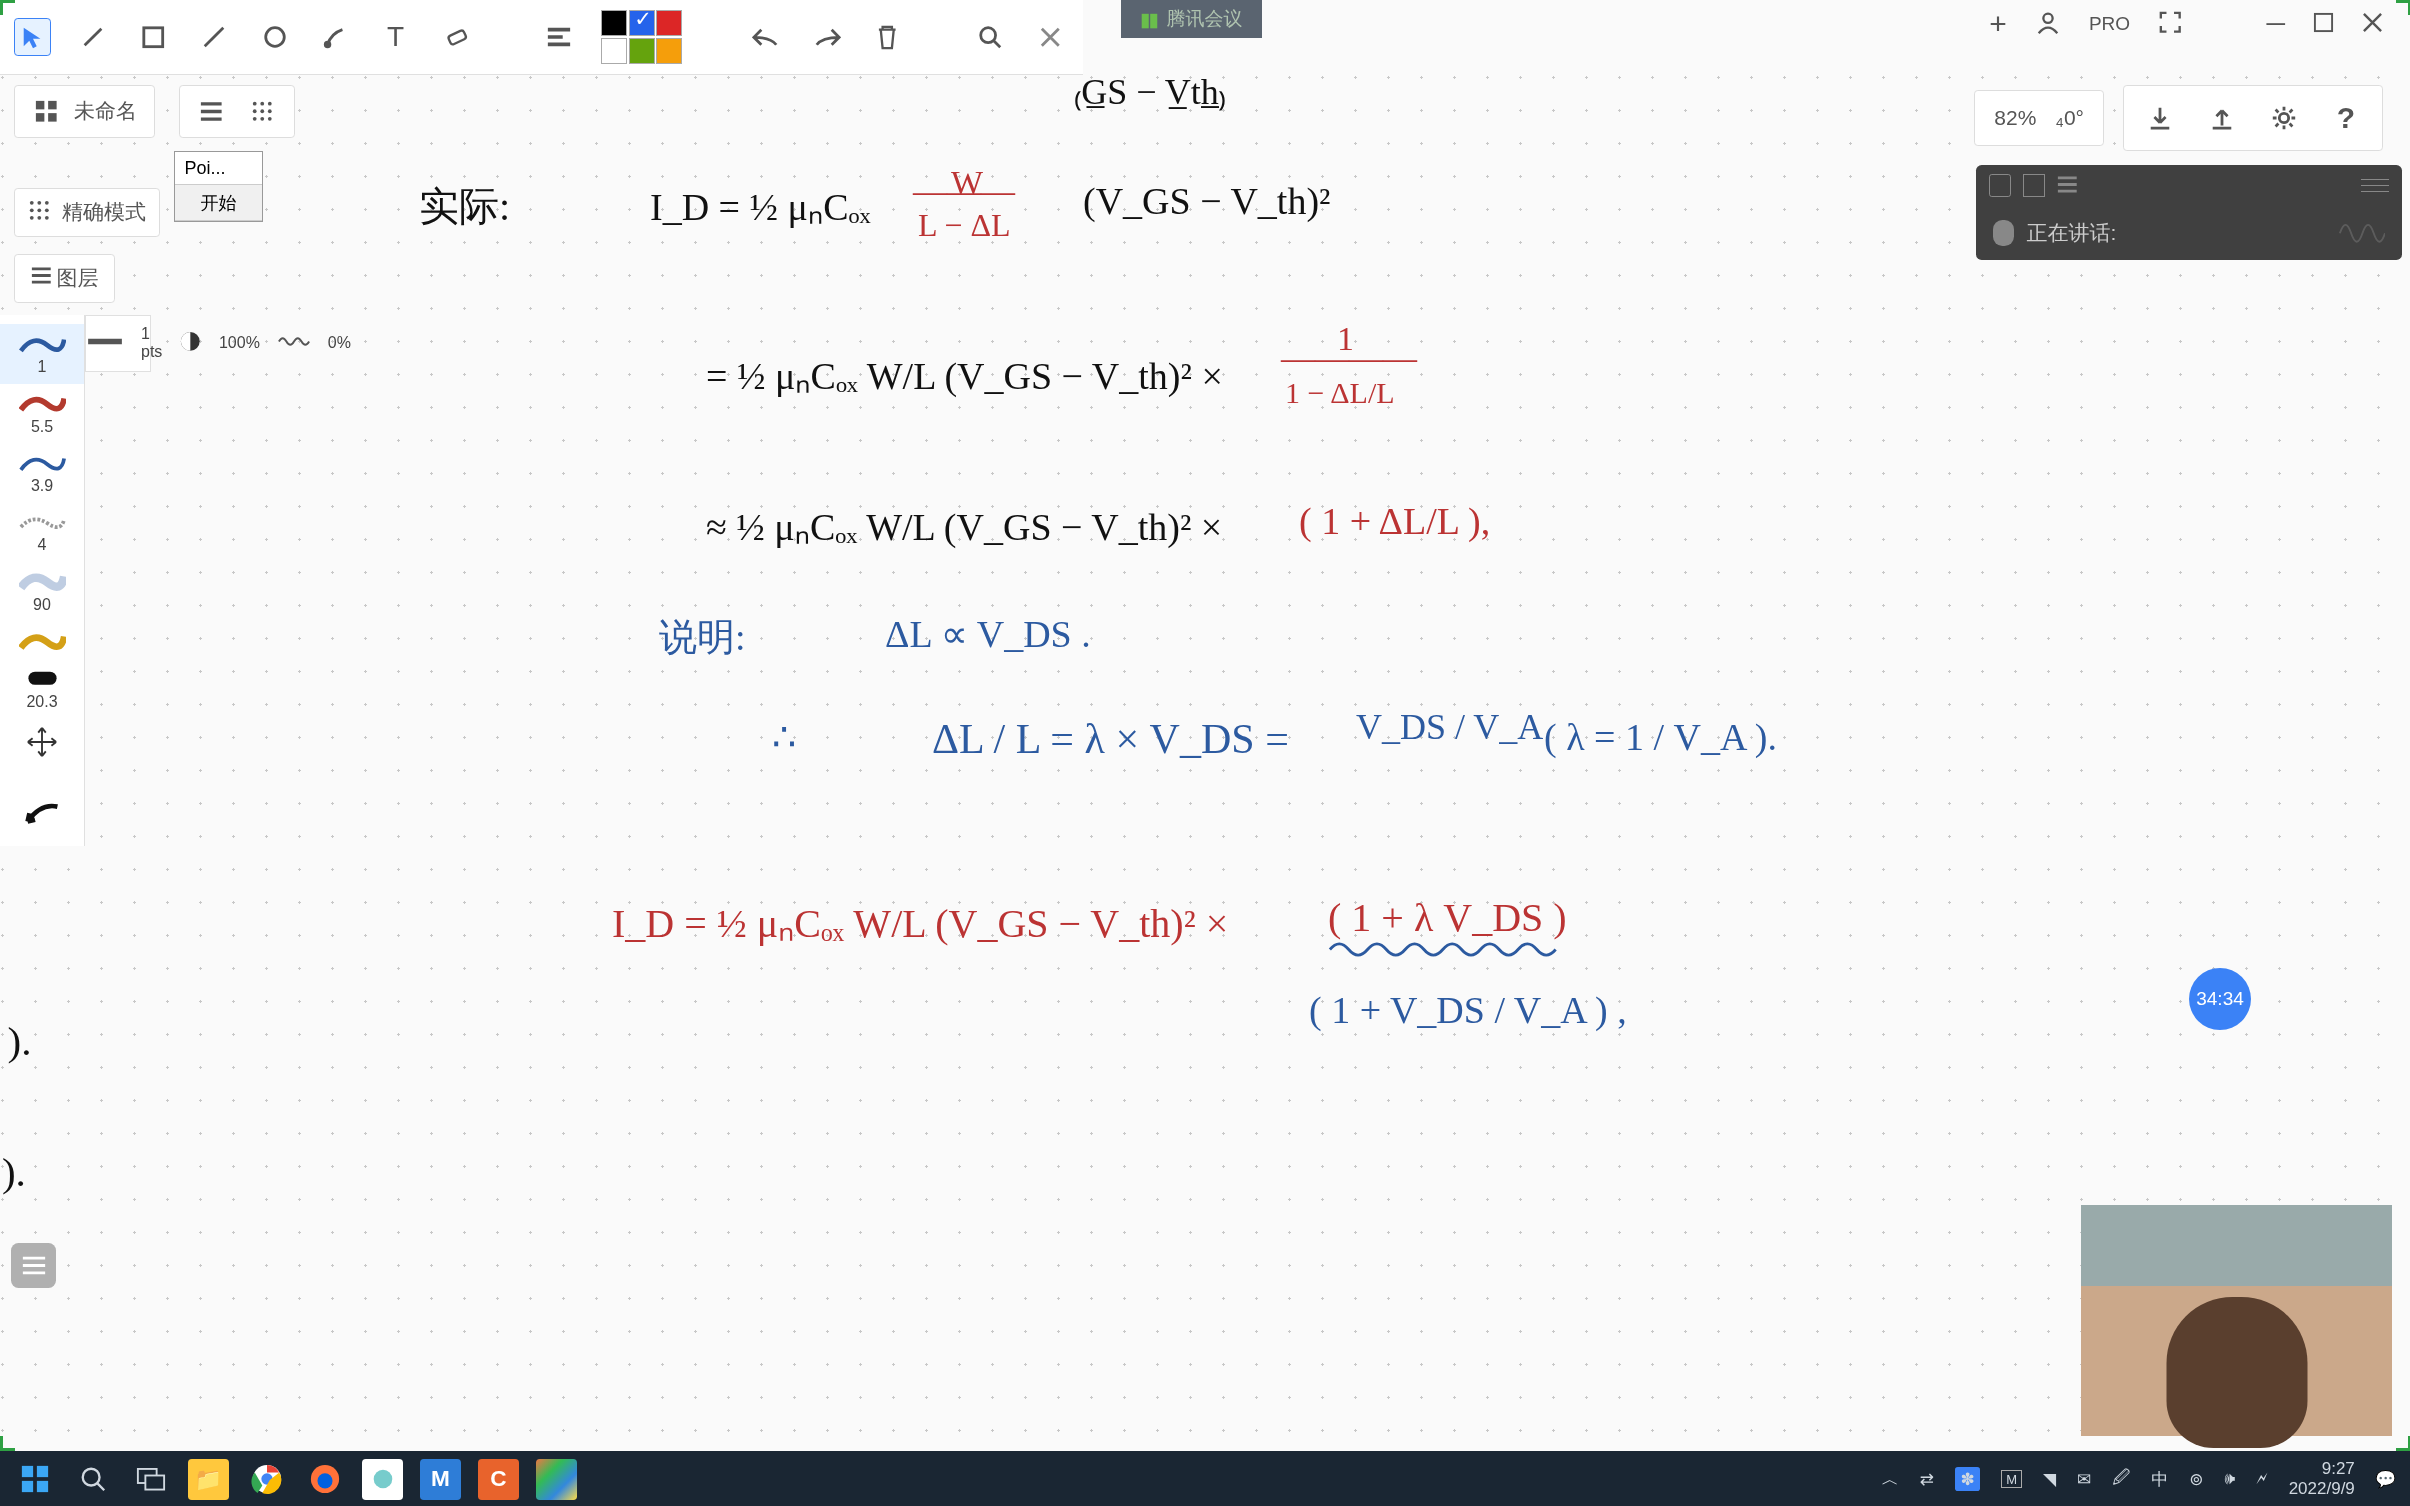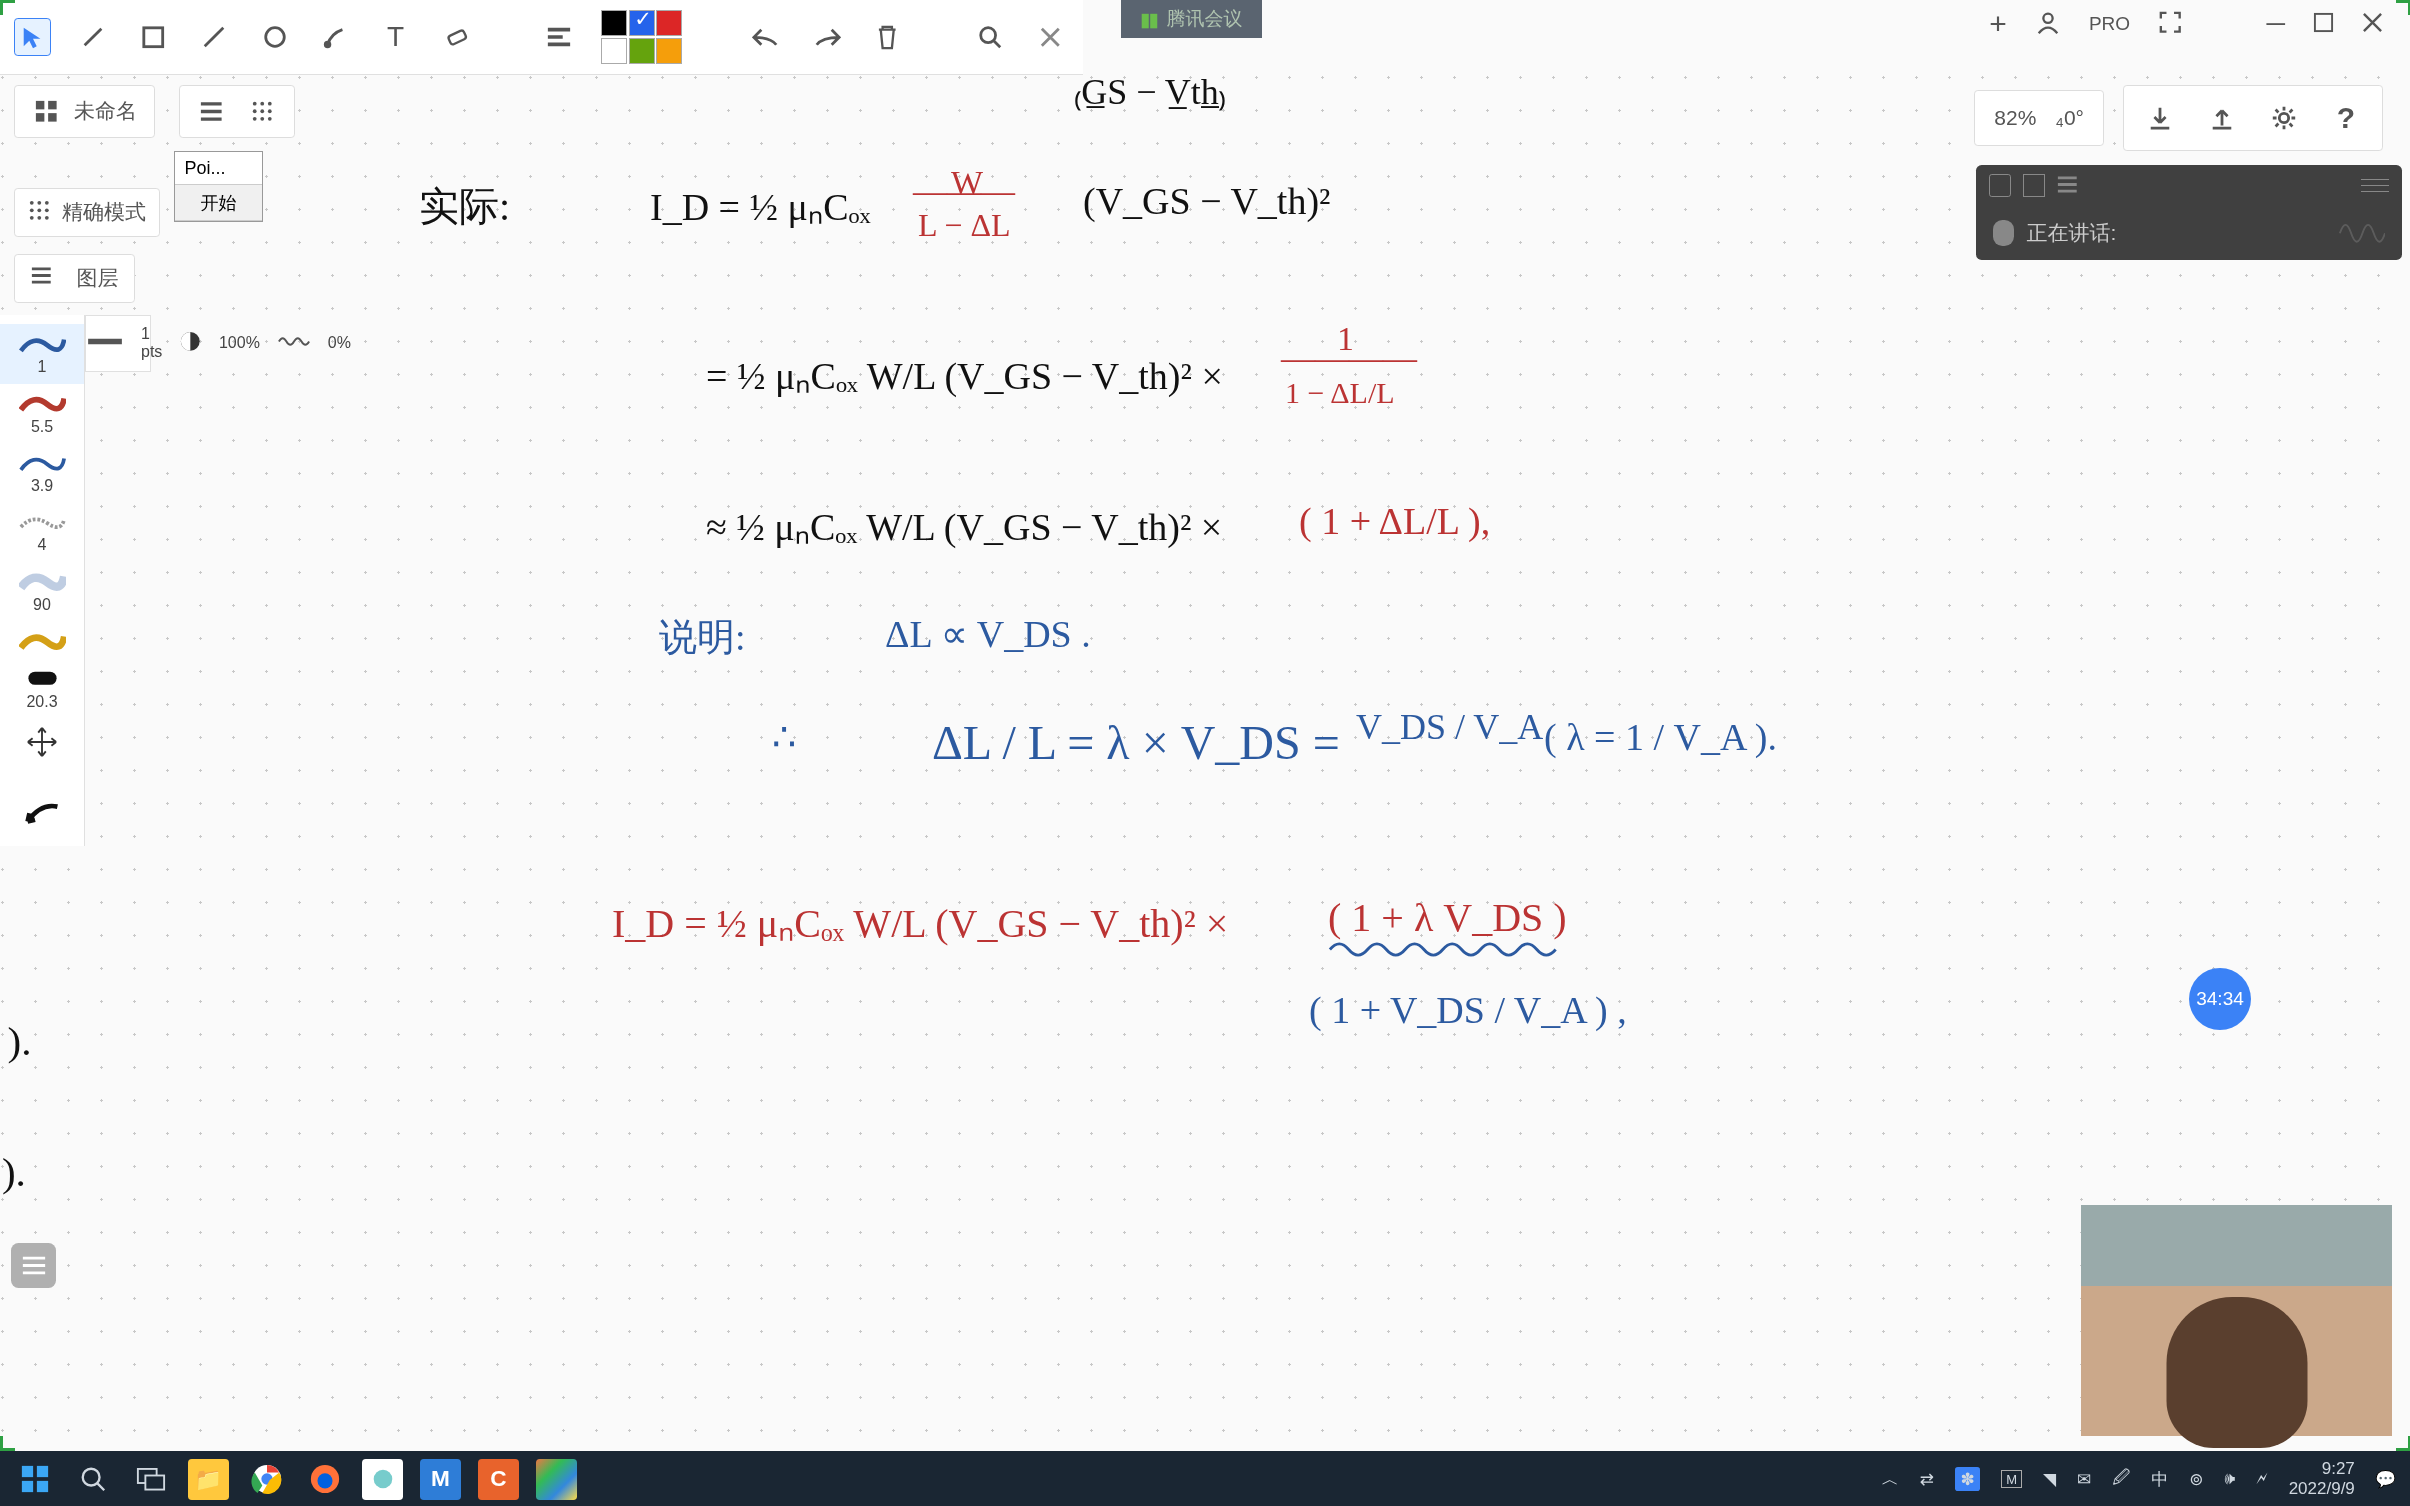--- a/index.html
+++ b/index.html
@@ -22,21 +22,21 @@
 .sr-box { background: #fff; border: 0.9px solid #ddd; padding: 11.3px 17px; border-radius: 3.8px; display: flex; align-items: center; gap: 14px; font-size: 21px; color: #555; }
 .sr-icon { width: 28px; height: 28px; display: flex; align-items: center; justify-content: center; }
 
 
 .popup-poi { position: absolute; top: 151px; left: 174px; background: #fff; border: 0.9px solid #999; width: 89px; z-index: 95; }
 .popup-poi div { padding: 5.6px 9.4px; font-size: 18px; border-bottom: 0.9px solid #ccc; }
 .popup-poi div:last-child { background: #f0f0f0; text-align: center; }
 
 
 .precise-mode { position: absolute; top: 188px; left: 14px; background: #fff; border: 0.9px solid #ddd; padding: 9.4px 13px; border-radius: 3.8px; display: flex; align-items: center; gap: 11.3px; font-size: 21px; color: #555; z-index: 90; }
-.layers-btn { position: absolute; top: 254px; left: 14px; background: #fff; border: 0.9px solid #ddd; padding: 9.4px 15px; border-radius: 3.8px; display: flex; align-items: center; gap: 24px; font-size: 21px; color: #555; z-index: 90; }
+.layers-btn { position: absolute; top: 254px; left: 14px; background: #fff; border: 0.9px solid #ddd; padding: 9.4px 15px; border-radius: 3.8px; display: flex; align-items: center; gap: 4px; font-size: 21px; color: #555; z-index: 90; }
 
 
 .brush-panel { position: absolute; top: 315px; left: 0; width: 85px; background: #fff; border-right: 0.9px solid #e0e0e0; display: flex; flex-direction: column; align-items: center; padding: 9.4px 0; z-index: 80; }
 .brush-item { width: 100%; padding: 7.5px 0; display: flex; flex-direction: column; align-items: center; gap: 3.8px; font-size: 16px; color: #444; }
 .brush-item.active { background: #e6f2ff; }
 .brush-stroke { width: 47px; height: 22.6px; }
 .brush-sub { position: absolute; top: 315px; left: 85px; width: 66px; background: #fff; border: 0.9px solid #e0e0e0; display: flex; flex-direction: row; align-items: center; padding: 9.4px 0; gap: 17px; font-size: 16px; color: #444; z-index: 80; }
 
 
 .zoom-panel { position: absolute; top: 85px; right: 28px; display: flex; gap: 19px; align-items: center; z-index: 90; }
@@ -373,21 +373,21 @@
     <div class="hw" style="top:264px;left:1281px;font-size:34px;color:#b33">————</div>
     <div class="hw" style="top:301px;left:1285px;font-size:30px;color:#b33">1 − ΔL/L</div>
 
     <div class="hw" style="top:424px;left:706px;font-size:38px;color:#111">≈ ½ μₙCₒₓ  W/L  (V_GS − V_th)²  ×</div>
     <div class="hw" style="top:424px;left:1299px;font-size:38px;color:#b33">( 1 + ΔL/L ),</div>
 
     <div class="hw" style="top:537px;left:659px;font-size:38px;color:#2c5aa0">说明:</div>
     <div class="hw" style="top:537px;left:885px;font-size:38px;color:#2c5aa0">ΔL ∝ V_DS .</div>
 
     <div class="hw" style="top:640px;left:772px;font-size:38px;color:#2c5aa0">∴</div>
-    <div class="hw" style="top:640px;left:932px;font-size:48px;color:#2c5aa0">ΔL / L  =  λ × V_DS   =</div>
+    <div class="hw" style="top:640px;left:932px;font-size:42px;color:#2c5aa0">ΔL / L  =  λ × V_DS   =</div>
     <div class="hw" style="top:631px;left:1356px;font-size:36px;color:#2c5aa0">V_DS / V_A</div>
     <div class="hw" style="top:640px;left:1544px;font-size:38px;color:#2c5aa0">( λ = 1 / V_A ).</div>
 
     <div class="hw" style="top:819px;left:612px;font-size:40px;color:#b33">I_D  =  ½ μₙCₒₓ  W/L  (V_GS − V_th)²  ×</div>
     <div class="hw" style="top:819px;left:1328px;font-size:40px;color:#b33">( 1 + λ V_DS )</div>
     <svg style="position:absolute;top:866px;left:1328px" width="254" height="17" viewBox="0 0 270 18">
         <path d="M2 9q10-12 20 0t20 0 20 0 20 0 20 0 20 0 20 0 20 0 20 0 20 0 20 0 20 0" stroke="#2c5aa0" stroke-width="3" fill="none"></path>
       </svg>
     <div class="hw" style="top:913px;left:1309px;font-size:38px;color:#2c5aa0">( 1 + V_DS / V_A ) ,</div>
 

